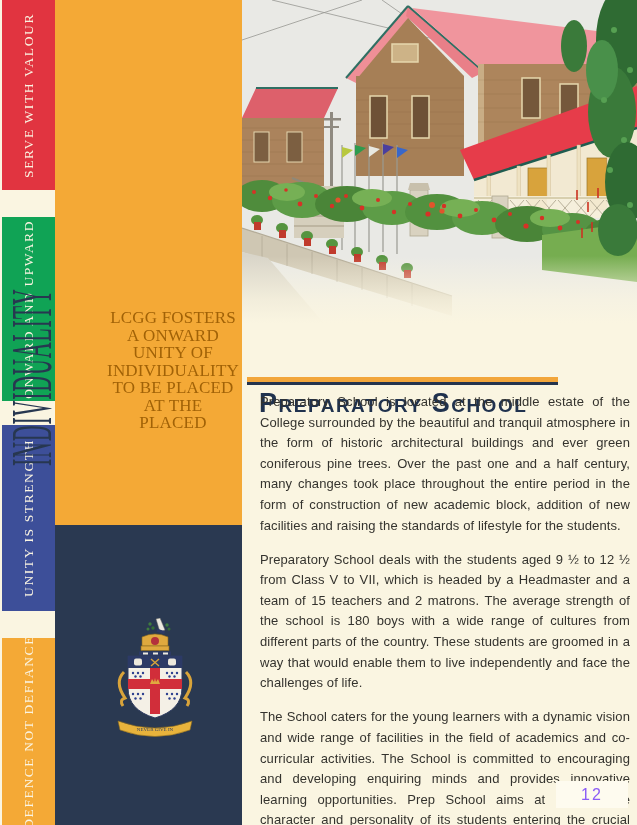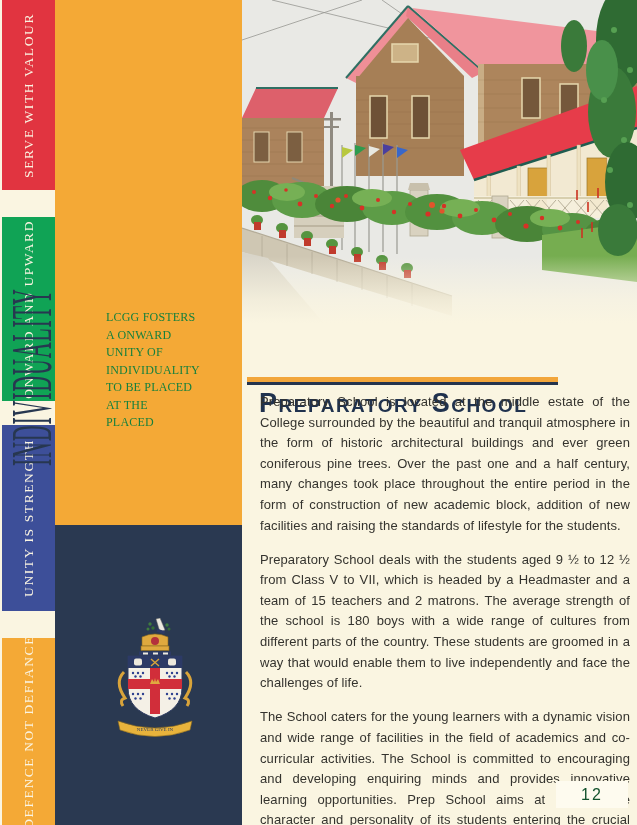--- a/index.html
+++ b/index.html
@@ -31,22 +31,23 @@
     position:absolute;left:62px;top:406px;
     font-family:"Liberation Serif", serif;
     font-size:58px;line-height:60px;letter-spacing:2px;
     color:#273750;white-space:nowrap;
     transform-origin:0 100%;
     transform:rotate(-90deg) scaleX(0.38);
   }
   #value-statement{
     position:absolute;left:106px;top:309px;width:134px;
     font-family:"Liberation Serif", serif;
-    font-size:12px;line-height:17.5px;letter-spacing:0.2px;
-    color:#15803d;
+    font-size:17px;line-height:17.5px;letter-spacing:0.2px;
+    color:#a16207;
+    text-align:center;
   }
 
   
   #crest{position:absolute;left:112px;top:618px;width:86px;height:128px;}
 
   
   #photo{position:absolute;left:242px;top:0;width:395px;height:335px;}
 
   
   #page-heading{
@@ -61,21 +62,21 @@
   #body-text{position:absolute;left:260px;top:392px;width:370px;}
   #body-text p{
     margin:0 0 13.5px 0;
     font-size:13px;line-height:20.6px;letter-spacing:0.1px;
     text-align:justify;color:#34332e;
   }
 
   #page-number{
     position:absolute;left:556px;top:781px;width:72px;height:27px;
     background:#fefbef;display:flex;align-items:center;justify-content:center;
-    font-size:16px;letter-spacing:2px;color:#14532d;
+    font-size:16px;letter-spacing:2px;color:#8b5cf6;
   }
 </style>
 </head>
 <body>
 
 <div class="side-bar" id="bar-valour">
   <span class="v-label">SERVE WITH VALOUR</span>
 </div>
 <div class="side-bar" id="bar-onward">
   <span class="v-label">ONWARD AND UPWARD</span>

